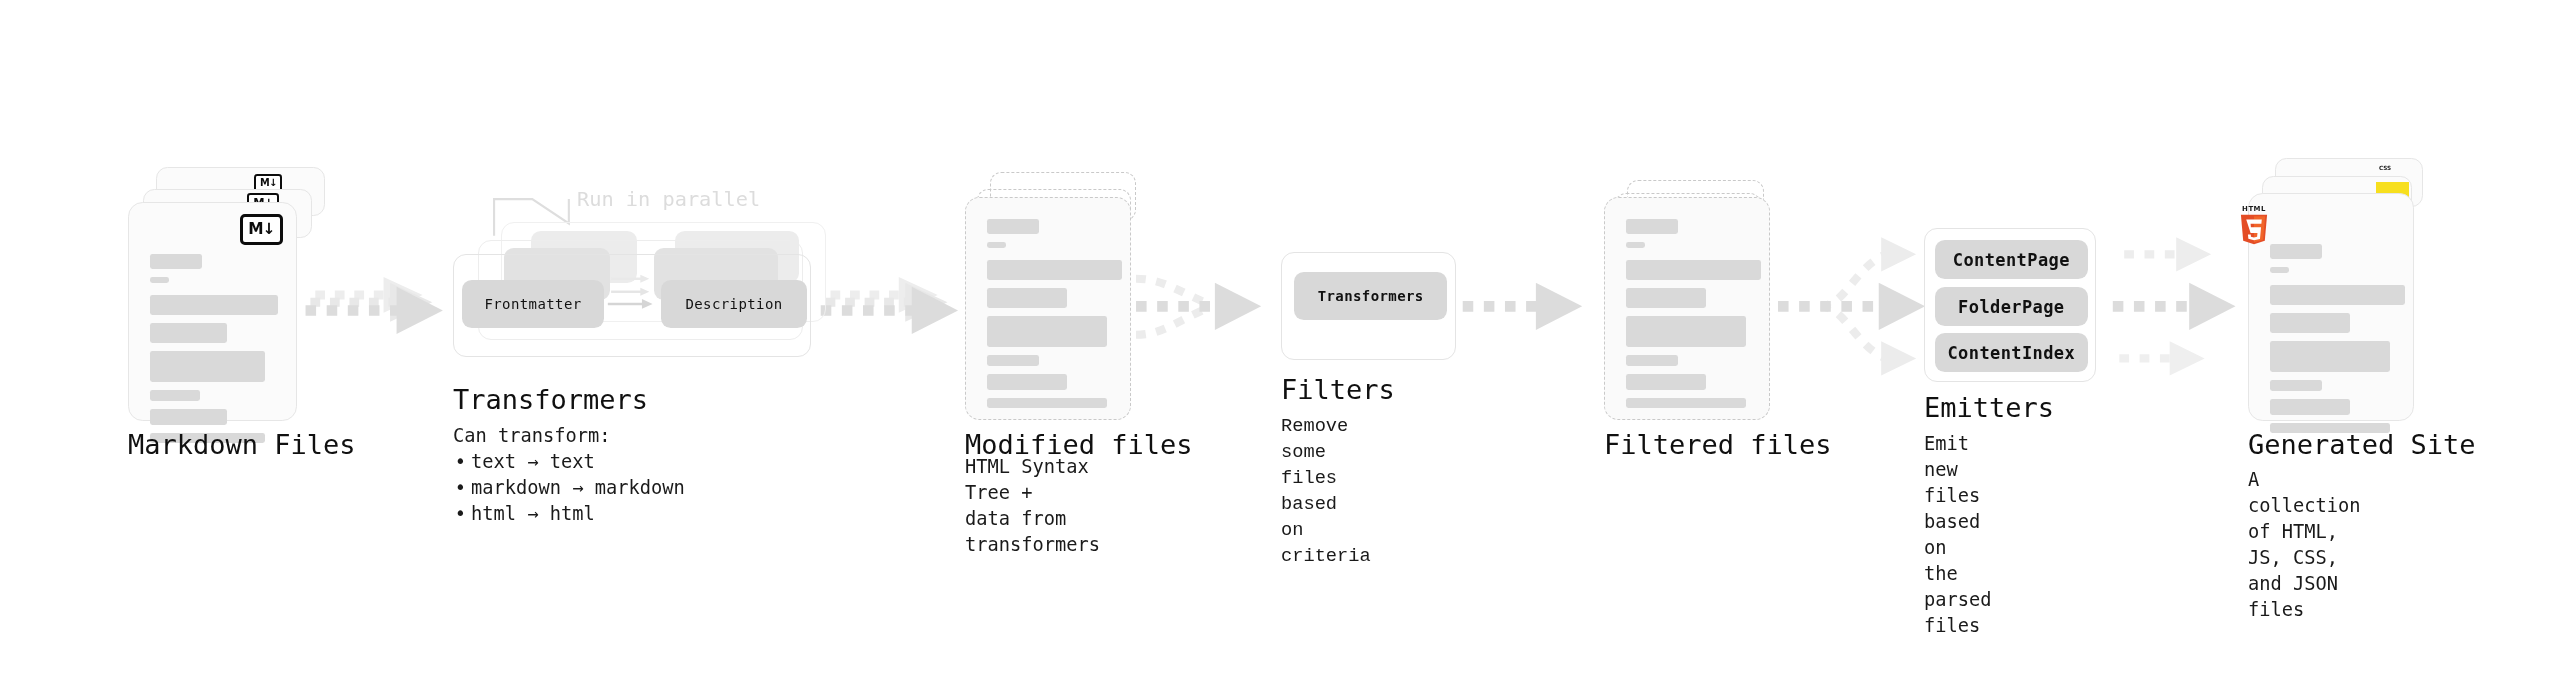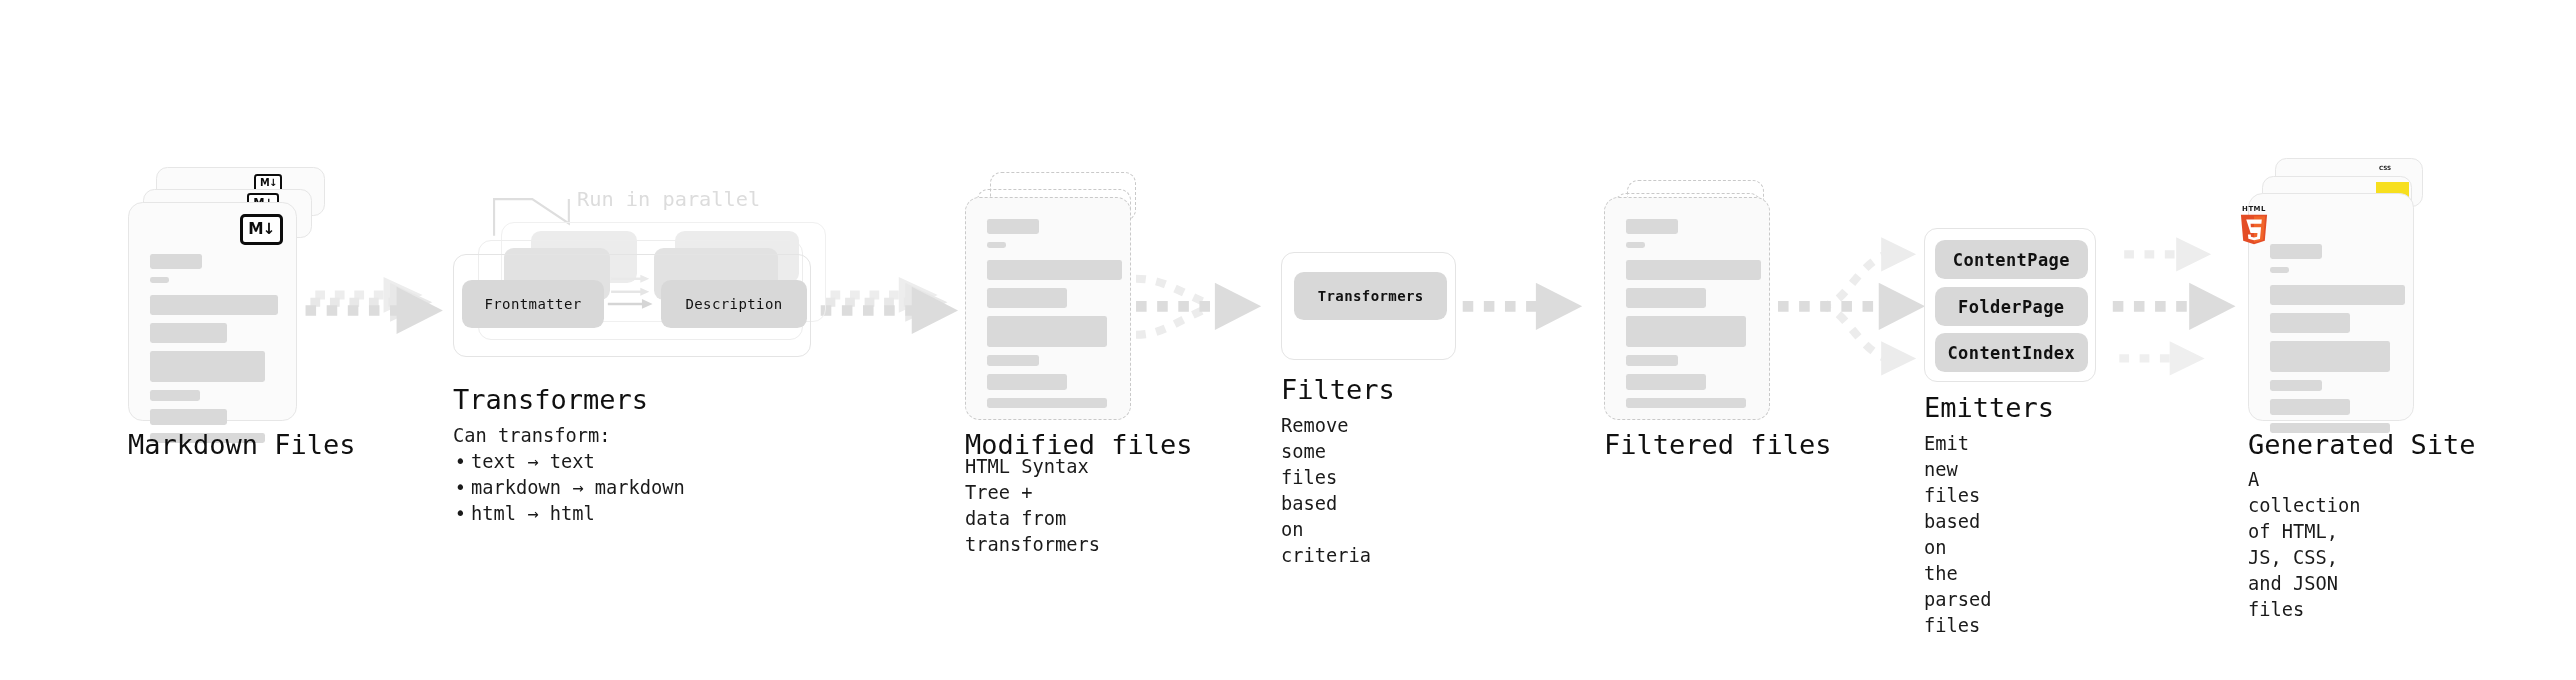--- a/index.html
+++ b/index.html
@@ -226,21 +226,21 @@
     <div class="title" style="left:965px;top:429px;">Modified files</div>
     <div class="sub" style="left:965px;top:454px;">HTML Syntax Tree +
 data from transformers</div>
   </div>
 
   <div class="node">
     <div class="panel" style="left:1281px;top:252px;width:175px;height:108px;">
       <div class="chip" style="left:12.2px;top:18.7px;width:153px;height:48px;">Transformers</div>
     </div>
     <div class="title" style="left:1281px;top:374px;">Filters</div>
-    <div class="sub" style="left:1281px;top:413px;">Remove some files based
+    <div class="sub" style="left:1281px;top:413px;font-family:Liberation Mono, monospace;">Remove some files based
 on criteria</div>
   </div>
 
   <div class="node">
     <div class="doc dashed" style="left:1627px;top:180px;width:137px;height:45px;border-radius:11.4px;background:transparent;"></div>
     <div class="doc dashed" style="left:1615px;top:193px;width:146px;height:45px;border-radius:11.4px;background:transparent;"></div>
     <div class="doc dashed" style="left:1604px;top:197px;width:166px;height:223px;">
       <div class="bars" style="top:21px;">
         <div class="bar" style="width:52px;height:15.4px;"></div>
         <div class="bar" style="width:18.7px;height:5.7px;margin-bottom:11.4px;"></div>

